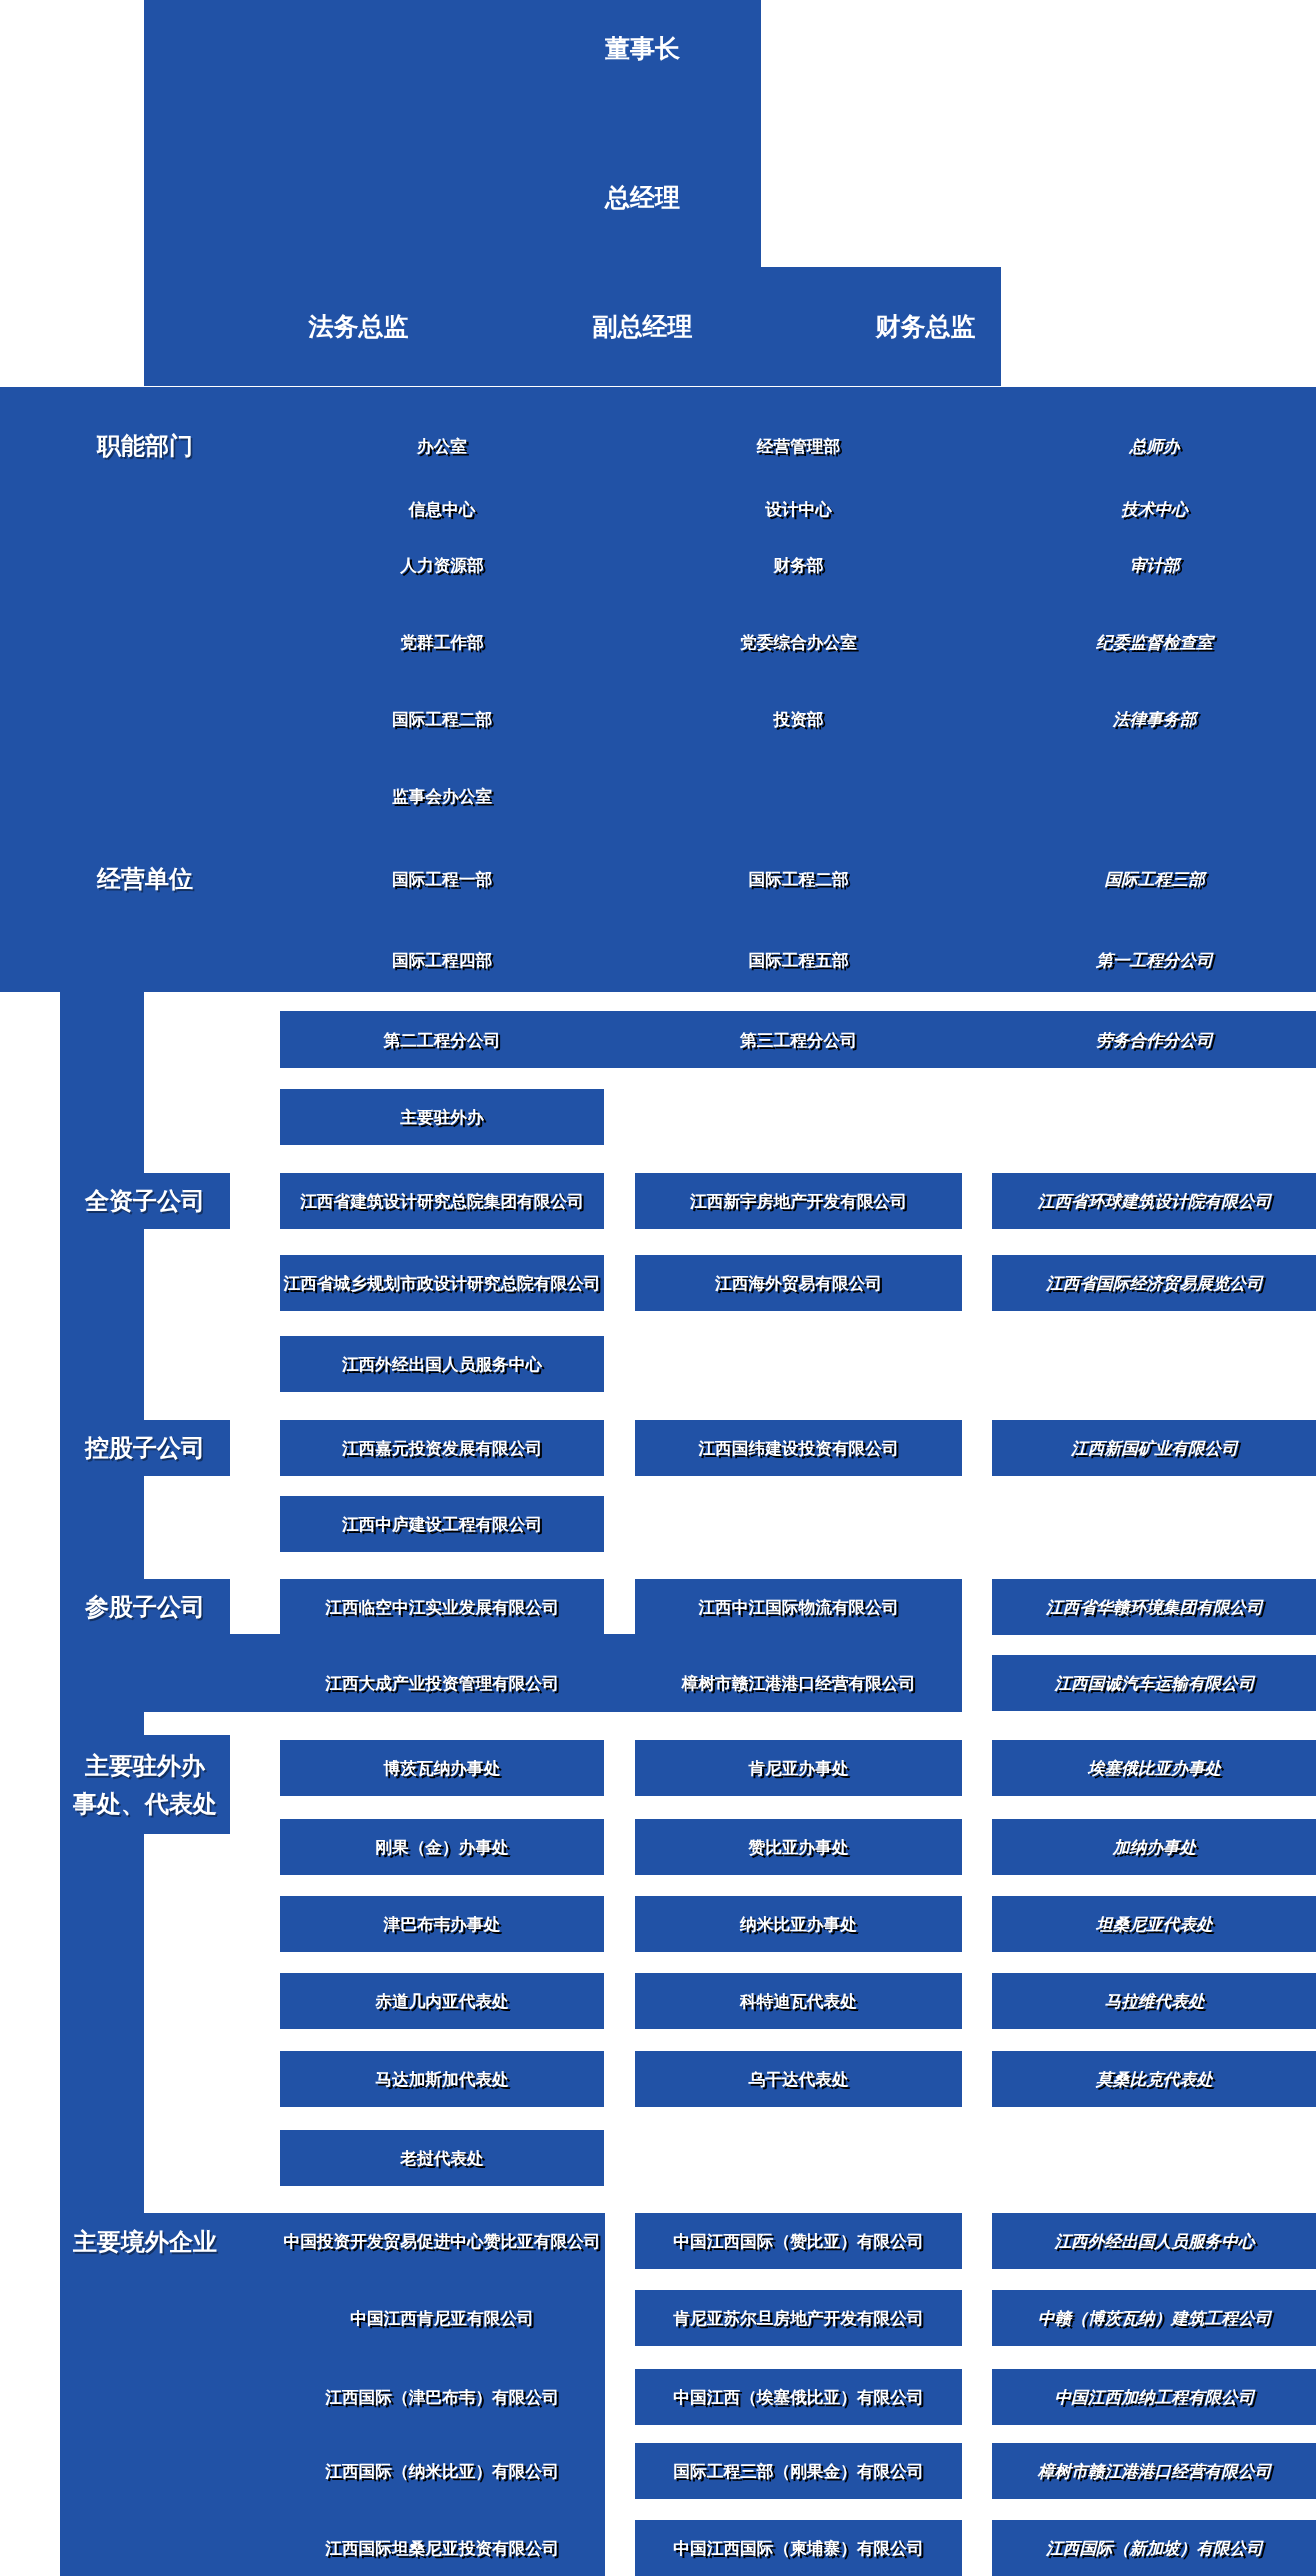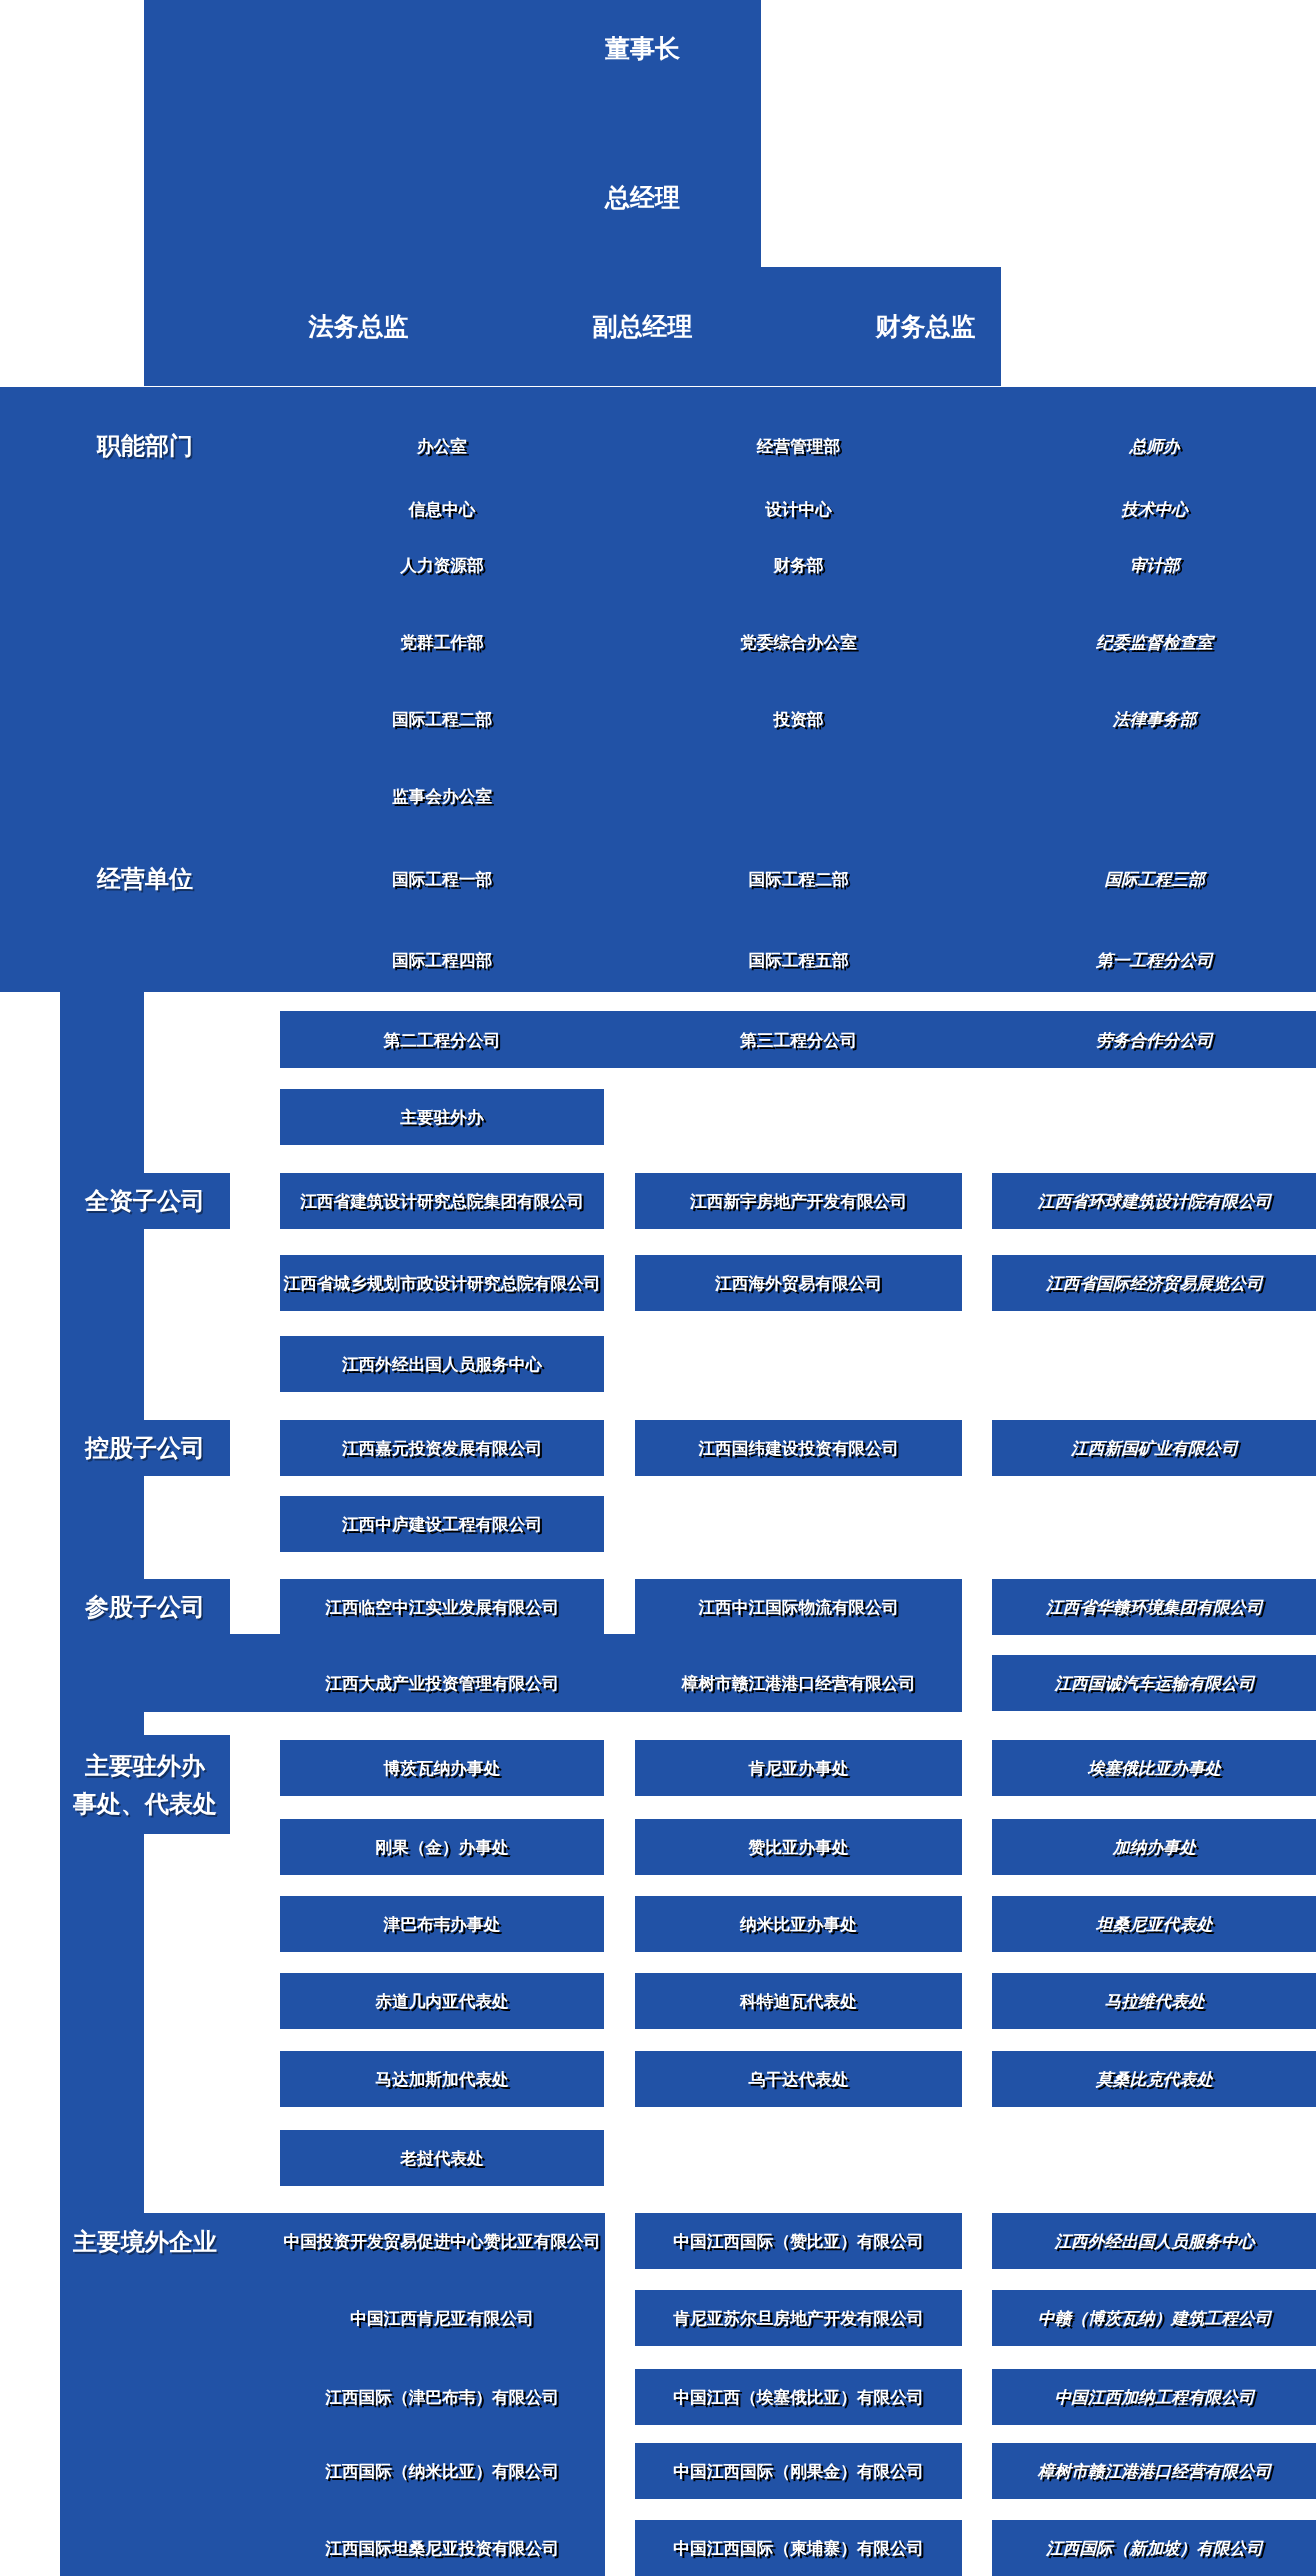--- a/index.html
+++ b/index.html
@@ -123,20 +123,20 @@
   <div class="txt boxed c1" style="top:2213px">中国投资开发贸易促进中心赞比亚有限公司</div>
   <div class="txt boxed c2" style="top:2213px">中国江西国际（赞比亚）有限公司</div>
   <div class="txt boxed c3" style="top:2213px">江西外经出国人员服务中心</div>
   <div class="txt boxed c1" style="top:2290px">中国江西肯尼亚有限公司</div>
   <div class="txt boxed c2" style="top:2290px">肯尼亚苏尔旦房地产开发有限公司</div>
   <div class="txt boxed c3" style="top:2290px">中赣（博茨瓦纳）建筑工程公司</div>
   <div class="txt boxed c1" style="top:2369px">江西国际（津巴布韦）有限公司</div>
   <div class="txt boxed c2" style="top:2369px">中国江西（埃塞俄比亚）有限公司</div>
   <div class="txt boxed c3" style="top:2369px">中国江西加纳工程有限公司</div>
   <div class="txt boxed c1" style="top:2443px">江西国际（纳米比亚）有限公司</div>
-  <div class="txt boxed c2" style="top:2443px">中国江西国际（刚果金）有限公司</div>
+  <div class="txt boxed c2" style="top:2443px">国际工程三部（刚果金）有限公司</div>
   <div class="txt boxed c3" style="top:2443px">樟树市赣江港港口经营有限公司</div>
   <div class="txt boxed c1" style="top:2520px">江西国际坦桑尼亚投资有限公司</div>
   <div class="txt boxed c2" style="top:2520px">中国江西国际（柬埔寨）有限公司</div>
   <div class="txt boxed c3" style="top:2520px">江西国际（新加坡）有限公司</div>
 
 </div>
 
 
 </body></html>

